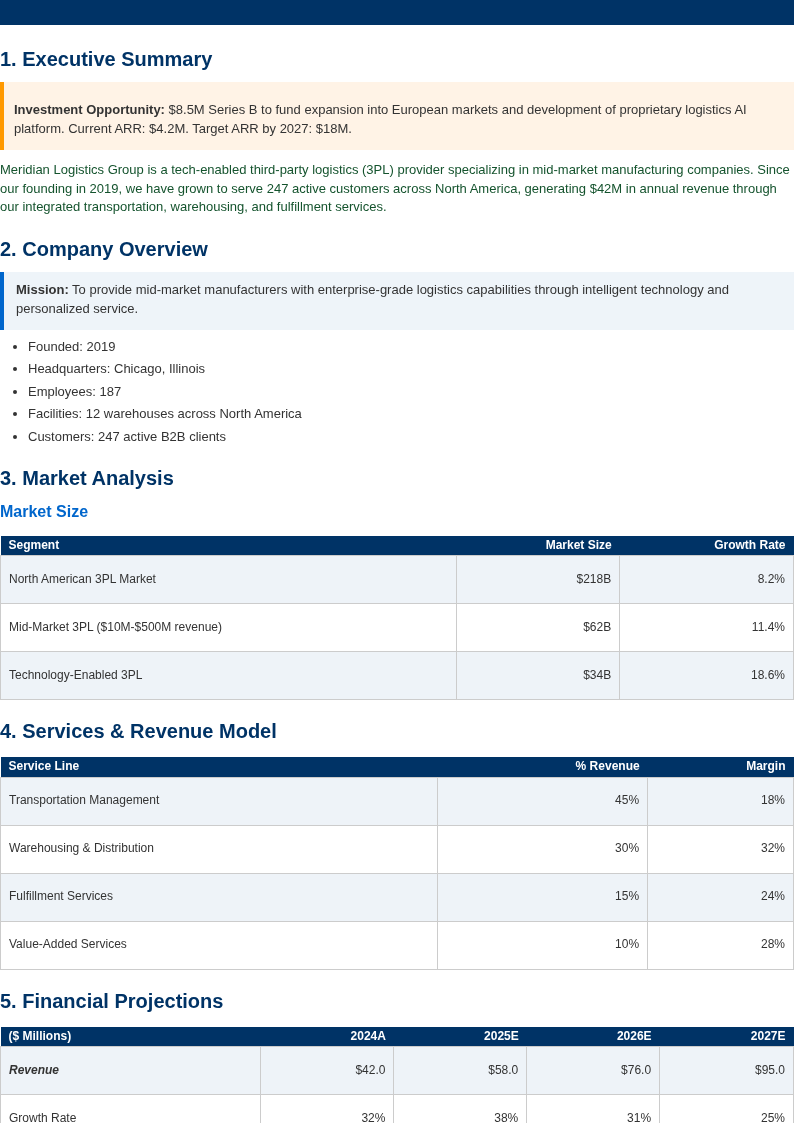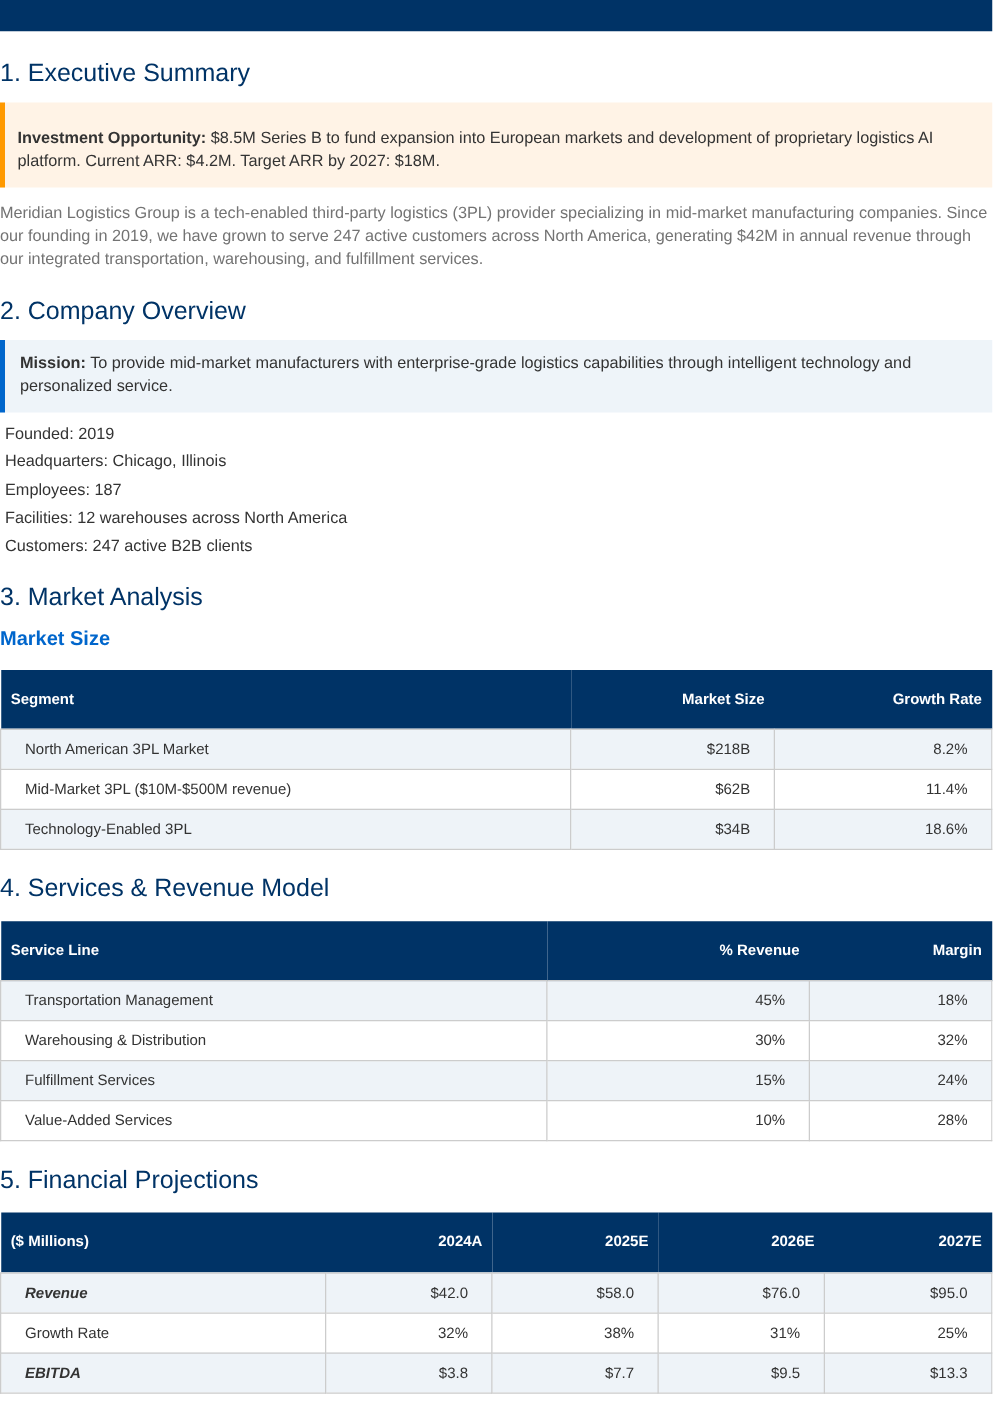--- a/index.html
+++ b/index.html
@@ -12,62 +12,62 @@
     font-family: "Liberation Sans", sans-serif;
     color: #333333;
     font-size: 13px;
     line-height: 1.45;
   }
   .topbar { height: 25px; background: #003366; width: 100%; }
   .content { padding: 0; }
   h2.section {
     margin: 0;
     font-size: 20px;
-    font-weight: normal;
+    font-weight: bold;
     color: #003366;
     line-height: 1.2;
   }
   h3.sub {
     margin: 0;
     font-size: 16px;
     font-weight: bold;
     color: #0066cc;
     line-height: 1.2;
   }
   .callout {
     padding: 8px 12px 12px 12px;
     font-size: 13px;
     line-height: 1.45;
     color: #333333;
   }
   .callout b { color: #333333; }
   .callout-orange { background: #fff3e6; border-left: 4px solid #ff9900; }
   .callout-blue { background: #eef4f9; border-left: 4px solid #0066cc; }
-  p.body { margin: 0; font-size: 13px; line-height: 1.45; color: #737373; }
-  ul.facts { margin: 0; padding-left: 4px; }
+  p.body { margin: 0; font-size: 13px; line-height: 1.45; color: #14532d; }
+  ul.facts { margin: 0; padding-left: 28px; }
   ul.facts li { font-size: 13px; line-height: 22.5px; color: #333; }
   table.data {
     width: 794px;
     border-collapse: collapse;
     font-size: 12px;
   }
   table.data th {
     background: #003366;
     color: #ffffff;
     font-weight: bold;
     font-size: 12px;
-    height: 33px;
-    padding: 15px 8px;
+    height: 20px;
+    padding: 0 8px;
     text-align: left;
     border: none;
   }
   table.data th.num { text-align: right; }
   table.data td {
-    height: 32px;
-    padding: 0 19px;
+    height: 48px;
+    padding: 0 8px;
     border: 1px solid #cccccc;
     color: #333333;
   }
   table.data td.num { text-align: right; }
   table.data tr.alt td { background: #eef3f8; }
   table.data tr.plain td { background: #ffffff; margin-top: 27px; }
   table.data td.bold { font-weight: bold; font-style: italic; }
 </style>
 </head>
 <body>

